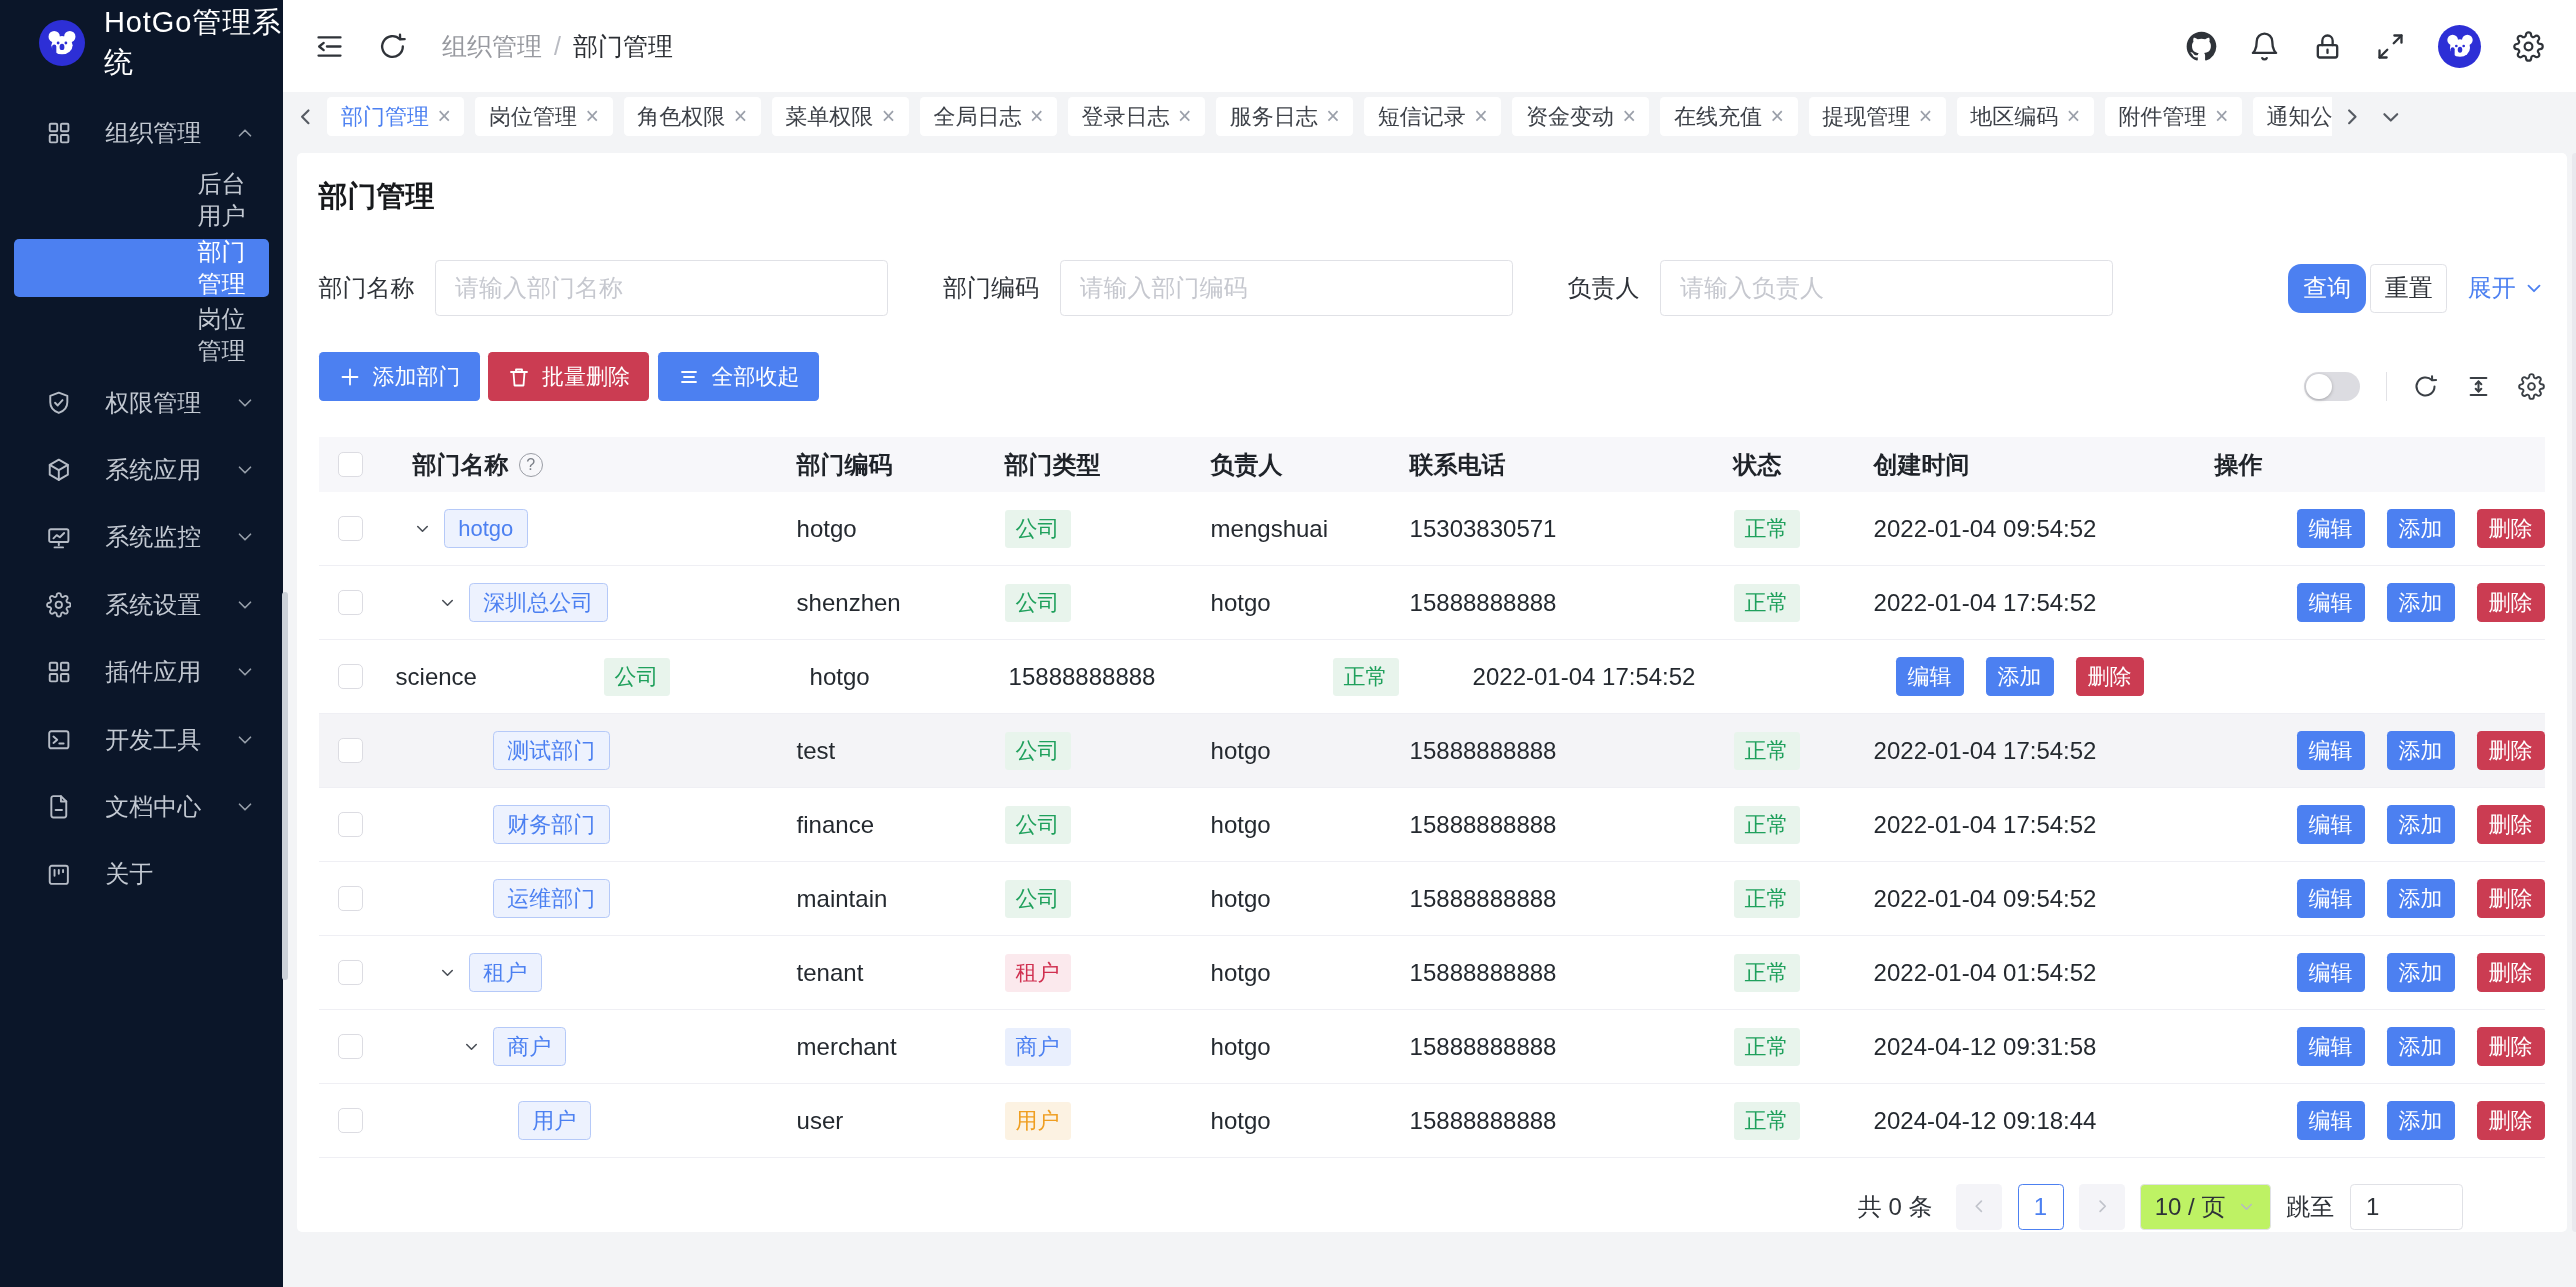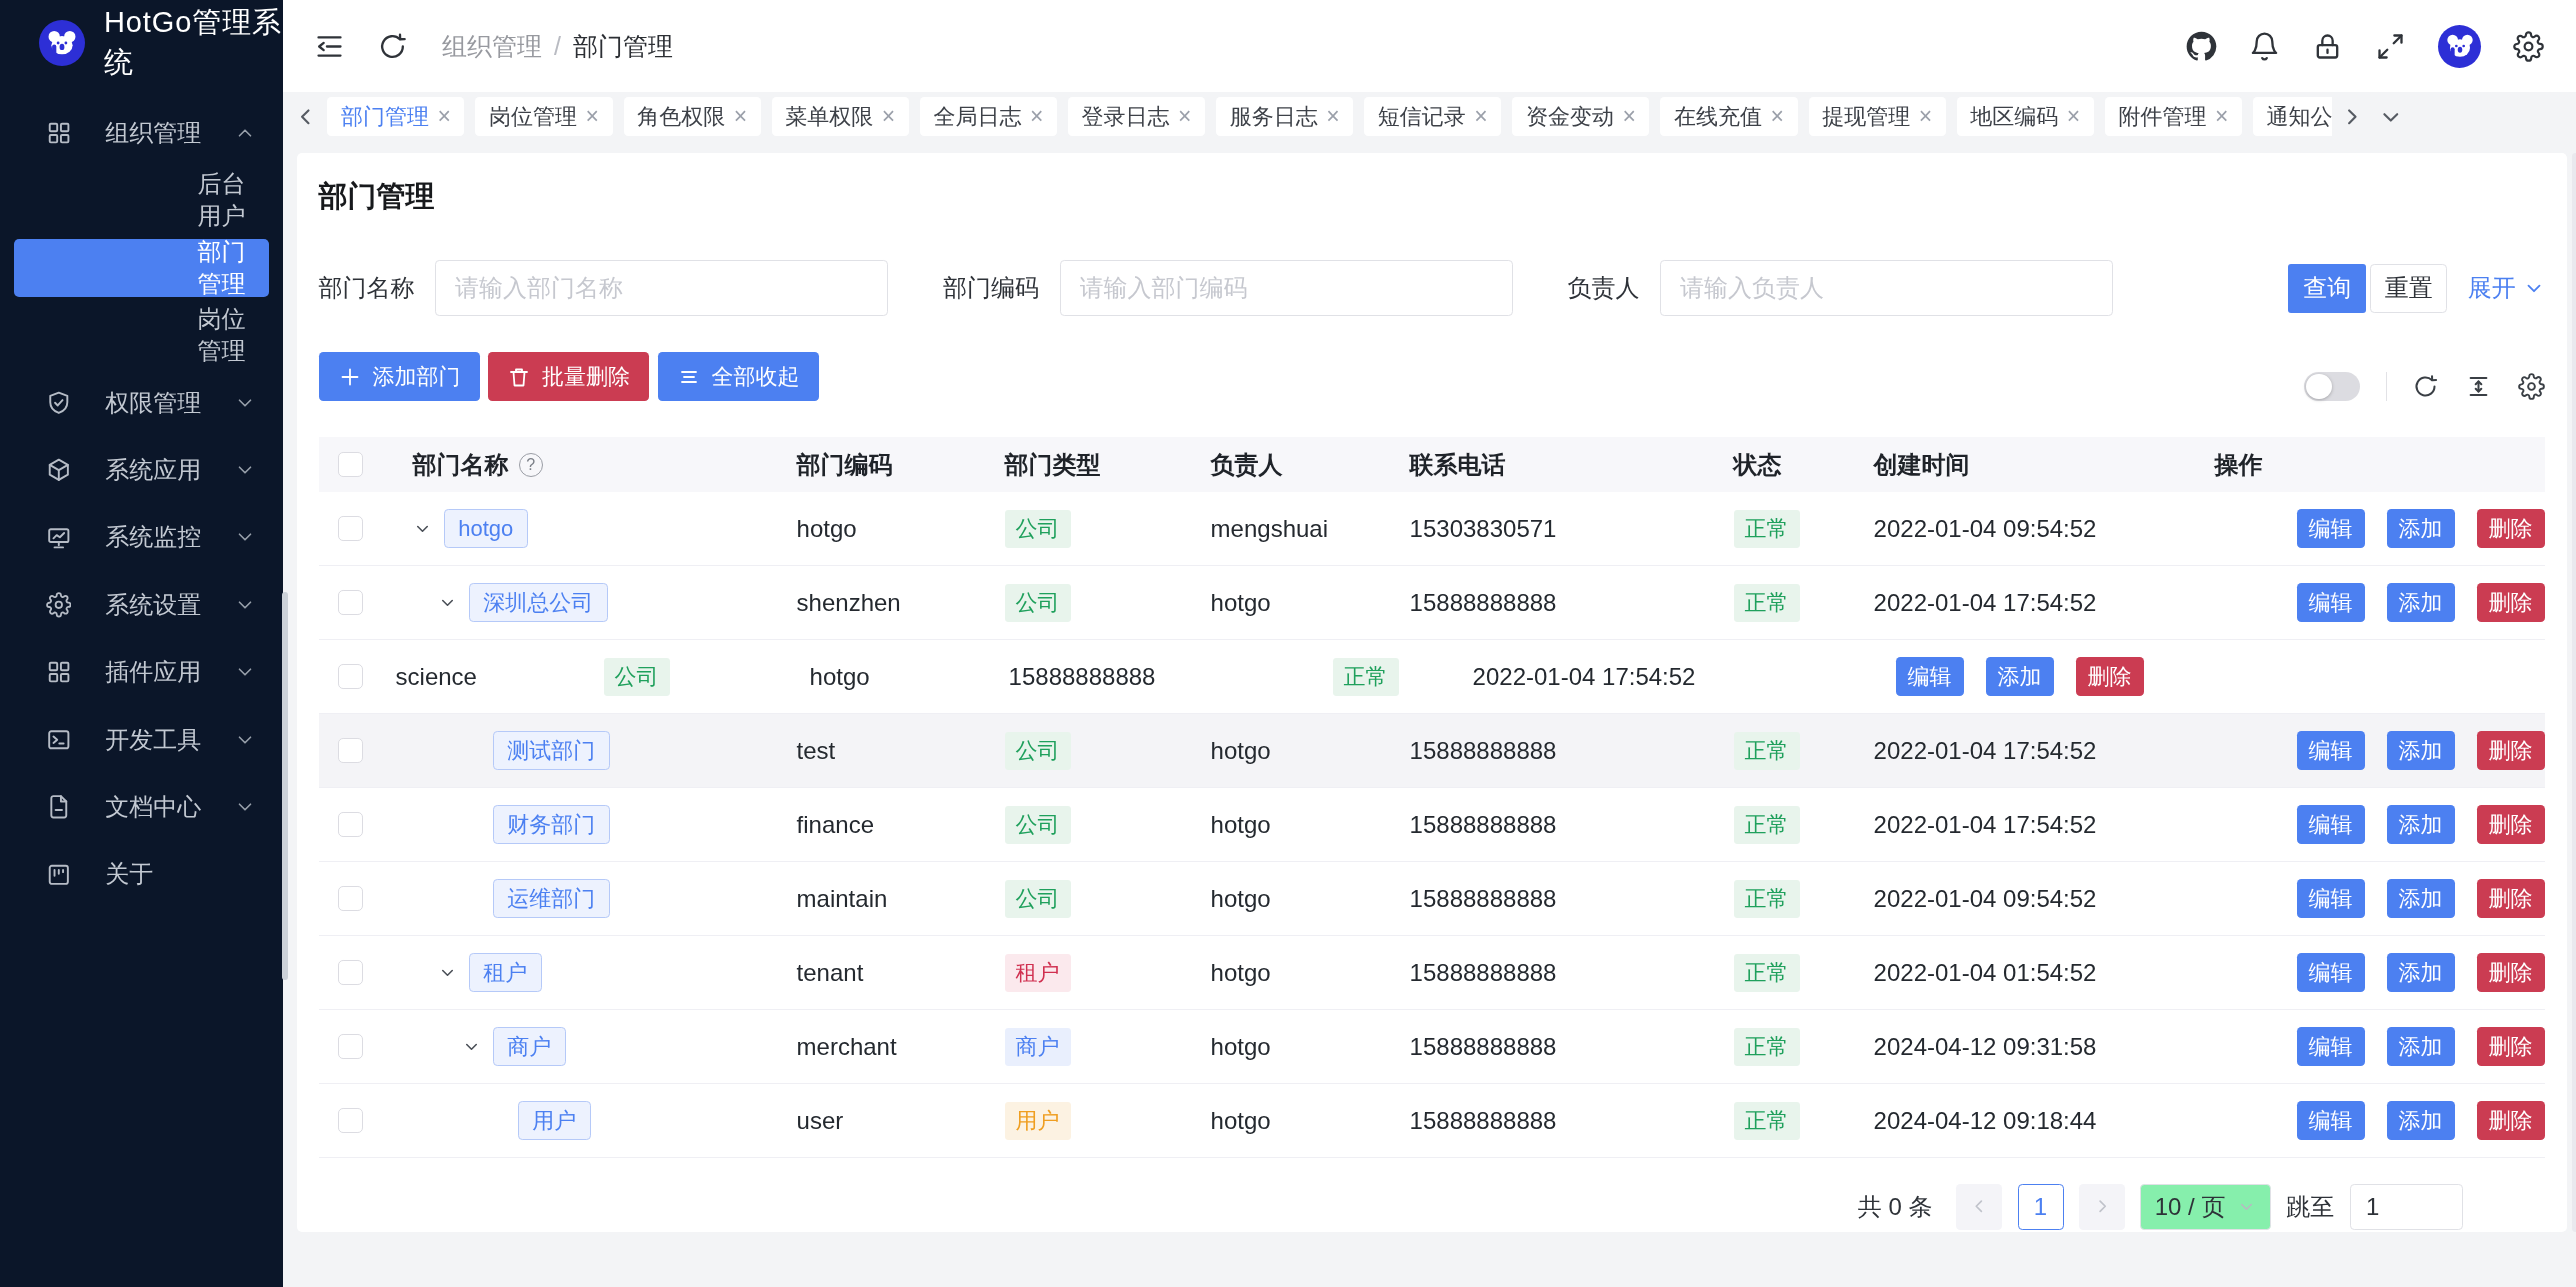--- a/index.html
+++ b/index.html
@@ -53,21 +53,21 @@
   .card { background:#fff; border-radius:5.1px; height:1079px; padding:0 22px; }
 
   .page-title { font-size:29px; font-weight:700; color:#17191c; padding-top:24px; }
 
   .search-row { display:flex; align-items:center; margin-top:43px; }
   .sfield { display:flex; align-items:center; margin-right:55px; }
   .sfield .slabel { font-size:24px; color:#2e3238; margin-right:20.5px; white-space:nowrap; }
   .sfield input { width:453px; height:56px; border:0.9px solid #e0e1e6; border-radius:4.3px; padding:0 19px; font-size:24px; color:#333; outline:none; font-family:inherit; }
   .sfield input::placeholder { color:#c6c8cf; }
   .search-actions { margin-left:auto; display:flex; align-items:center; }
-  .btn-query { width:78px; height:49px; background:#4c80f1; color:#fff; border:none; border-radius:3px; font-size:24px; cursor:pointer; font-family:inherit; }
+  .btn-query { width:78px; height:49px; background:#4c80f1; color:#fff; border:none; border-radius:13px; font-size:24px; cursor:pointer; font-family:inherit; }
   .btn-reset { width:77px; height:49px; background:#fff; border:0.9px solid #e0e1e6; color:#2e3238; border-radius:4.3px; font-size:24px; margin-left:4px; cursor:pointer; font-family:inherit; }
   .expand-link { color:#4c80f1; font-size:24px; margin-left:20.5px; display:flex; align-items:center; gap:6.8px; cursor:pointer; }
   .expand-link svg { width:22px; height:22px; }
 
   .toolbar-row { display:flex; align-items:flex-end; margin-top:36px; }
   .btn-tool { height:49px; border:none; border-radius:4.3px; color:#fff; font-size:22px; display:flex; align-items:center; gap:11px; padding:0 19px; margin-right:8.5px; cursor:pointer; font-family:inherit; }
   .btn-tool svg { width:24px; height:24px; }
   .bg-blue { background:#4c80f1; }
   .bg-red { background:#cb3c52; }
   .toolbar-right { margin-left:auto; display:flex; align-items:center; gap:25.6px; }
@@ -105,21 +105,21 @@
   .tag-orange { background:#fcf2e2; color:#ef9e20; }
   .mini-btn { height:39px; padding:0 12px; border:none; border-radius:4.3px; color:#fff; font-size:22px; cursor:pointer; font-family:inherit; white-space:nowrap; }
 
   
   .pagination { display:flex; align-items:center; justify-content:flex-end; margin-top:25.6px; padding-right:82px; gap:15.3px; font-size:24px; color:#2e3238; }
   .pg-total { margin-right:8.5px; }
   .pg-btn { width:46px; height:46px; border-radius:4.3px; display:flex; align-items:center; justify-content:center; cursor:pointer; }
   .pg-arrow { background:#f4f4f8; color:#c0c3cb; }
   .pg-arrow svg { width:20.5px; height:20.5px; }
   .pg-page { background:#fff; border:0.9px solid #4c80f1; color:#4c80f1; }
-  .pg-select { height:46px; border:0.9px solid #e0e1e6; border-radius:4.3px; display:flex; align-items:center; padding:0 13.6px; gap:12px; color:#2e3238; background:#86efac; cursor:pointer; }
+  .pg-select { height:46px; border:0.9px solid #e0e1e6; border-radius:4.3px; display:flex; align-items:center; padding:0 13.6px; gap:12px; color:#2e3238; background:#bef264; cursor:pointer; }
   .pg-select svg { width:19px; height:19px; color:#b7bac2; }
   .pg-jump-input { width:113px; height:46px; border:0.9px solid #e0e1e6; border-radius:4.3px; padding:0 15.3px; font-size:24px; color:#2e3238; outline:none; font-family:inherit; }
 
   .main-scrolltrack { position:absolute; right:1.7px; top:153px; width:6.8px; height:1079px; background:#e9e9ee; border-radius:3.4px; z-index:5; }
 </style>
 </head>
 <body>
 
 <div class="app">
 

